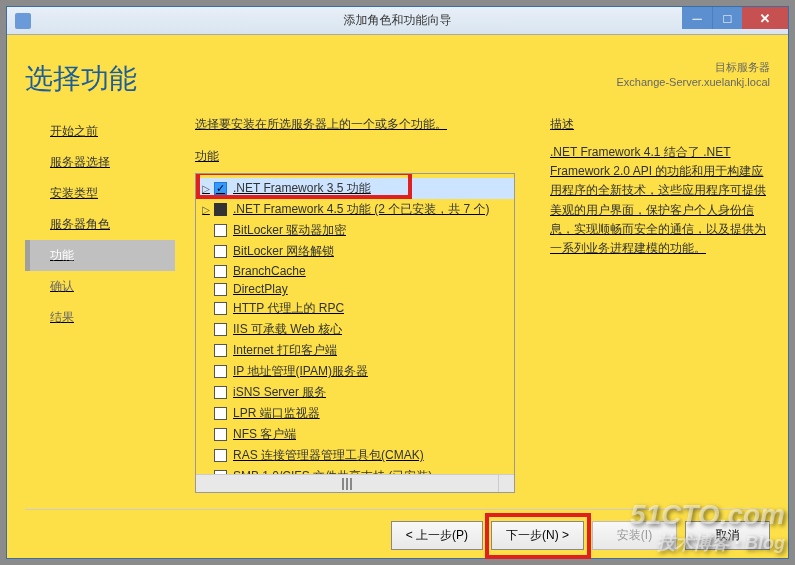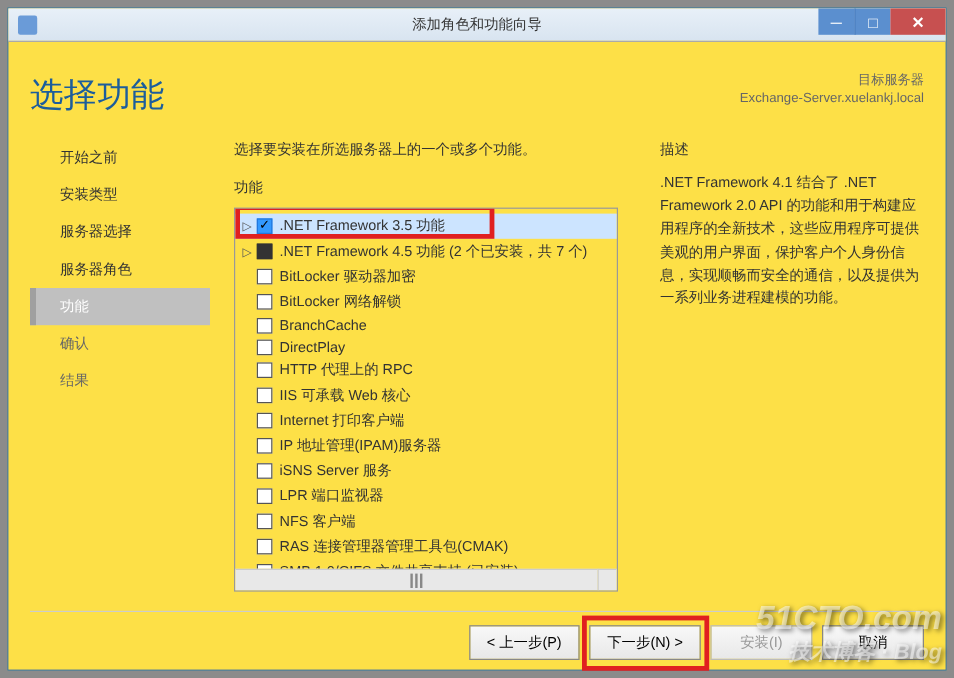--- a/index.html
+++ b/index.html
@@ -10,21 +10,21 @@
 .title-text { position: absolute; left: 50%; transform: translateX(-50%); font-size: 12px; color: #333; }
 .win-controls { display: flex; height: 100%; }
 .win-btn { width: 30px; height: 22px; display: flex; align-items: center; justify-content: center; font-size: 13px; font-weight: bold; }
 .win-min { background: #5b8fcf; color: #fff; }
 .win-max { background: #5b8fcf; color: #fff; border-left: 1px solid #4a7fbf; }
 .win-close { background: #c75050; color: #fff; width: 46px; }
 .content { padding: 25px 18px 15px 18px; }
 .page-header { display: flex; justify-content: space-between; align-items: flex-start; }
 .page-title { font-size: 28px; color: #1c5d9c; font-weight: 300; }
 .target-info { text-align: right; font-size: 11px; color: #666; line-height: 1.4; }
-.main-area { display: flex; margin-top: 18px; }
+.main-area { display: flex; margin-top: 18px; text-decoration: underline; }
 .sidebar { width: 150px; flex-shrink: 0; }
 .sidebar-item { padding: 7px 0 7px 25px; font-size: 12px; color: #666; cursor: pointer; }
 .sidebar-item.active { background: #c0c0c0; color: #fff; padding-left: 20px; border-left: 5px solid #a0a0a0; }
 .sidebar-item.done { color: #333; }
 .center-pane { flex: 1; padding: 0 20px; }
 .instruction { font-size: 12px; color: #333; margin-bottom: 15px; }
 .section-label { font-size: 12px; color: #333; margin-bottom: 8px; }
 .feature-box { border: 1px solid #999; width: 320px; height: 320px; position: relative; overflow: hidden; }
 .feature-list { height: 300px; overflow: hidden; padding: 4px 0; }
 .feature-item { display: flex; align-items: center; padding: 2px 6px 2px 18px; font-size: 12px; color: #333; }
@@ -71,22 +71,22 @@
       <div class="page-title">选择功能</div>
       <div class="target-info">
         <div>目标服务器</div>
         <div>Exchange-Server.xuelankj.local</div>
       </div>
     </div>
 
     <div class="main-area">
       <div class="sidebar" id="sidebar">
           <div class="sidebar-item done">开始之前</div>
+          <div class="sidebar-item done">服务器选择</div>
           <div class="sidebar-item done">安装类型</div>
-          <div class="sidebar-item done">服务器选择</div>
           <div class="sidebar-item done">服务器角色</div>
           <div class="sidebar-item active">功能</div>
           <div class="sidebar-item">确认</div>
           <div class="sidebar-item">结果</div>
         </div>
 
       <div class="center-pane">
         <div class="instruction">选择要安装在所选服务器上的一个或多个功能。</div>
         <div class="section-label">功能</div>
         <div class="feature-box">

